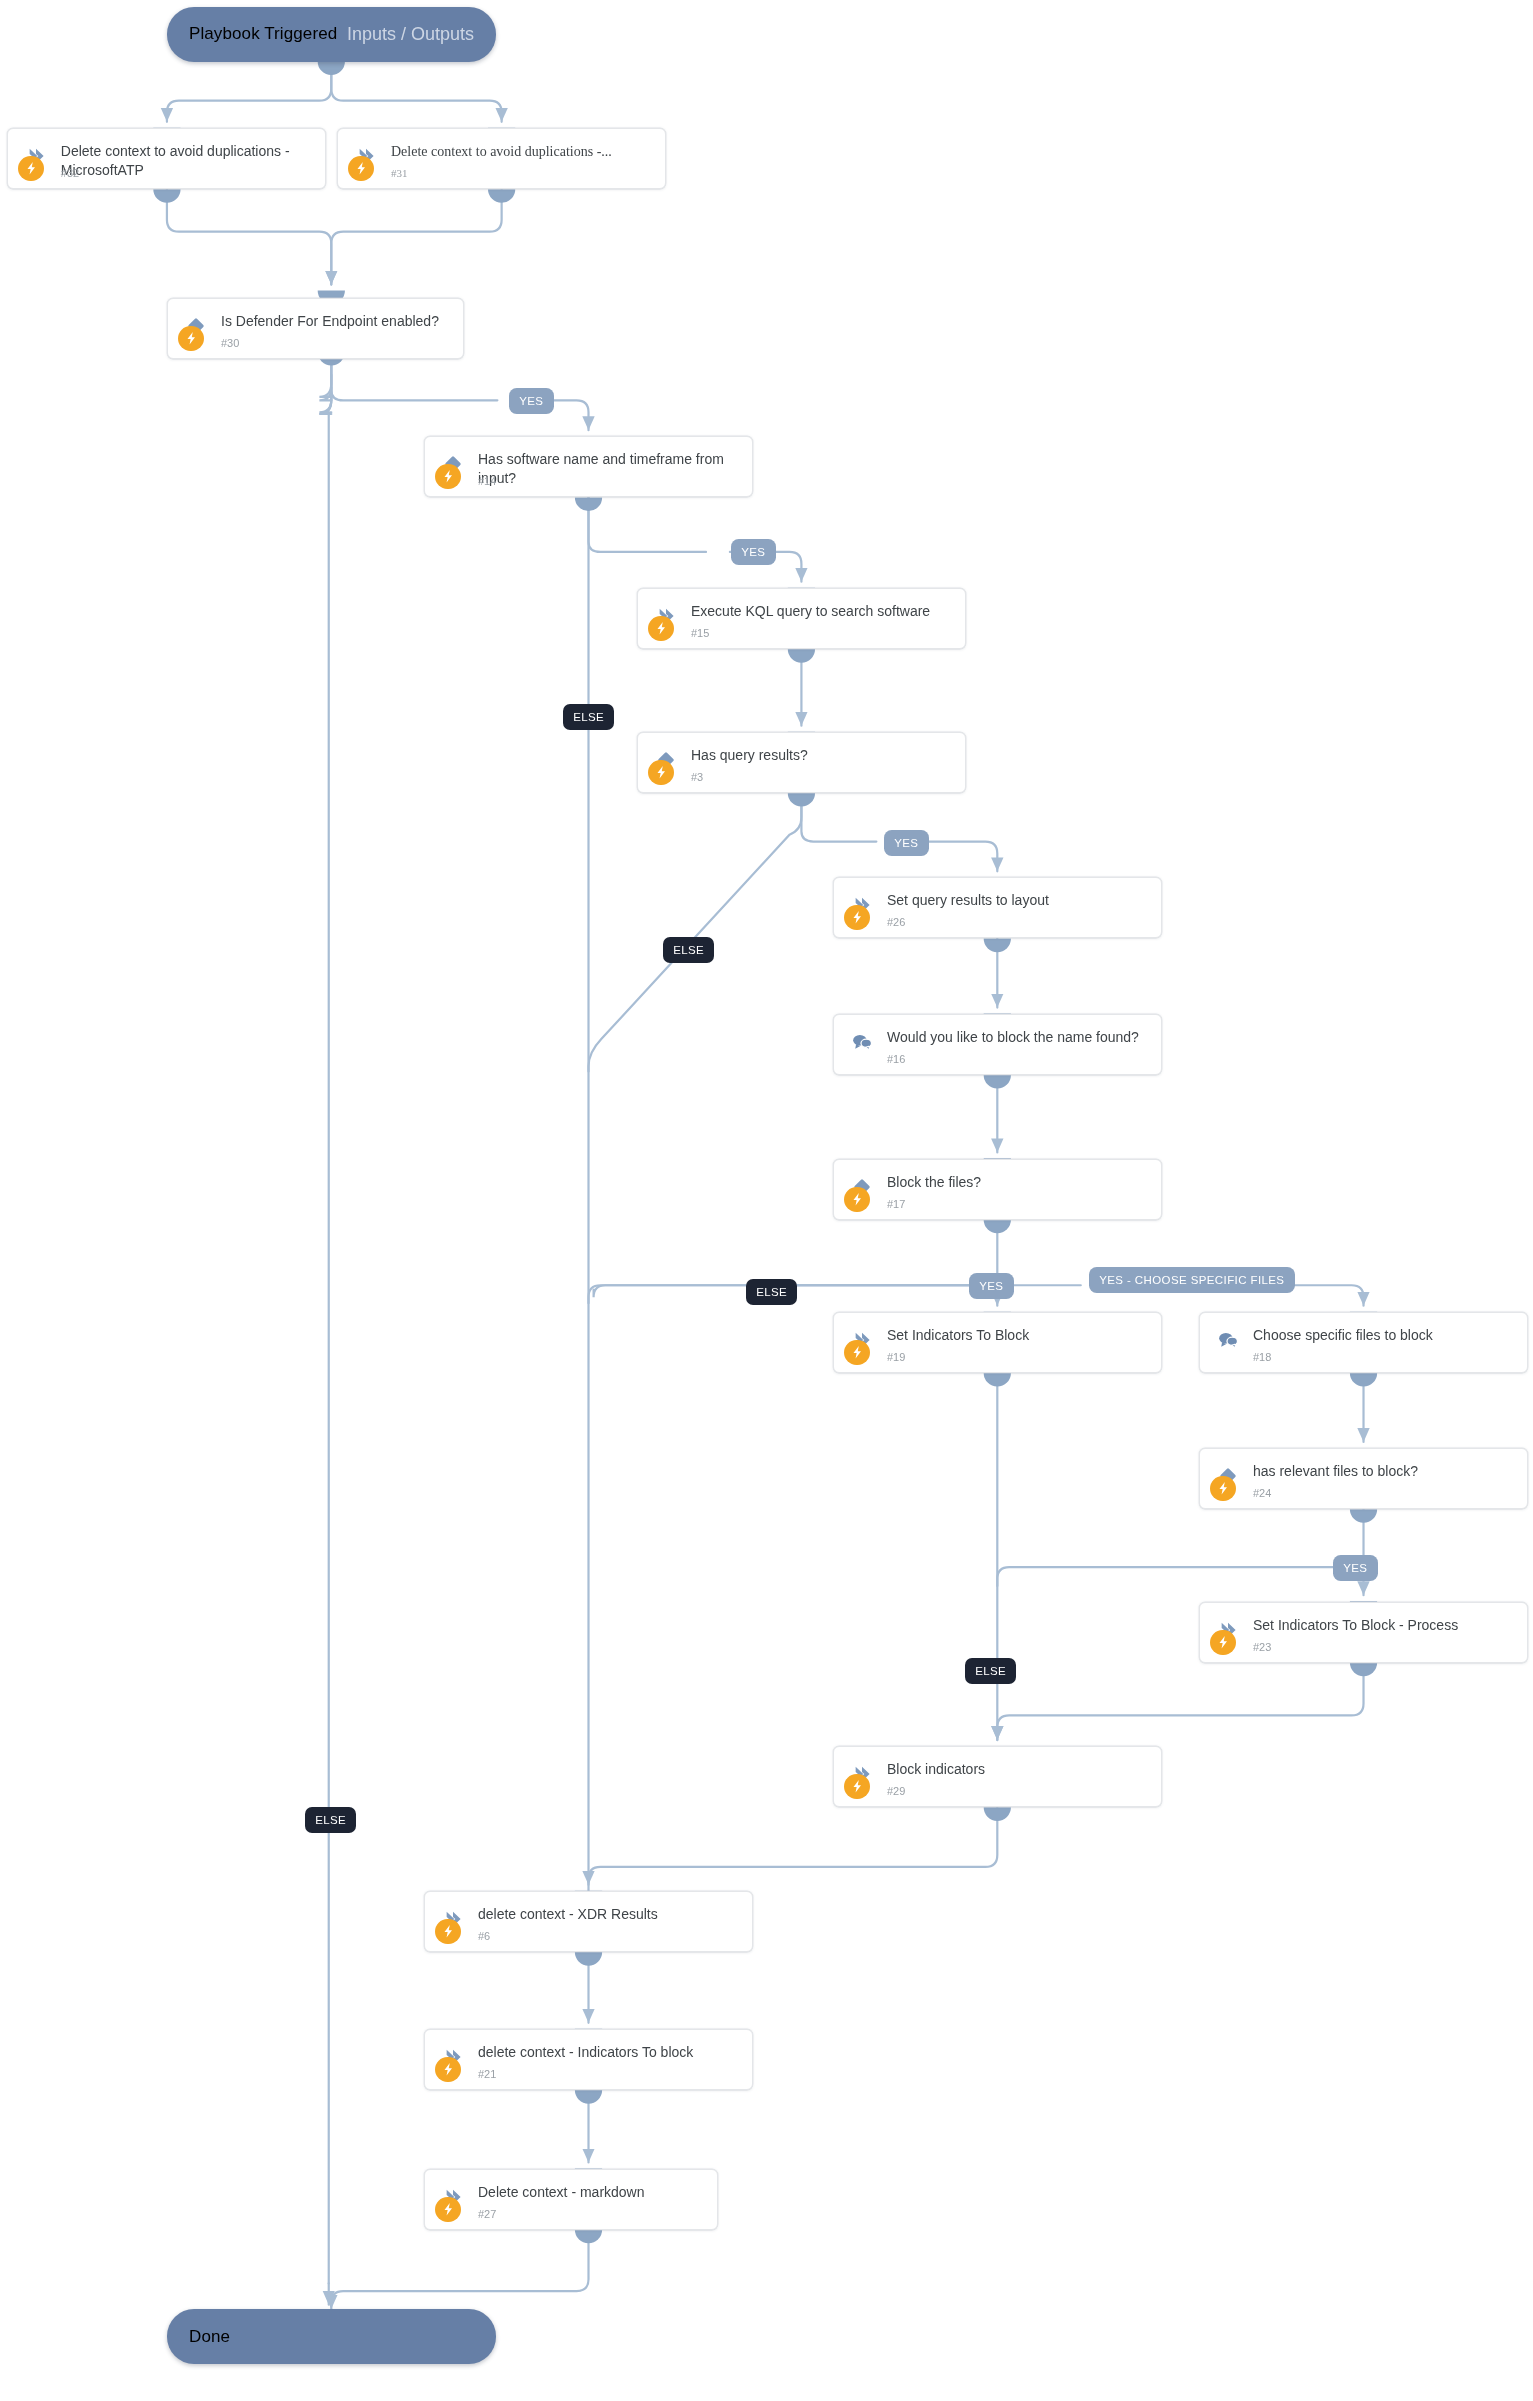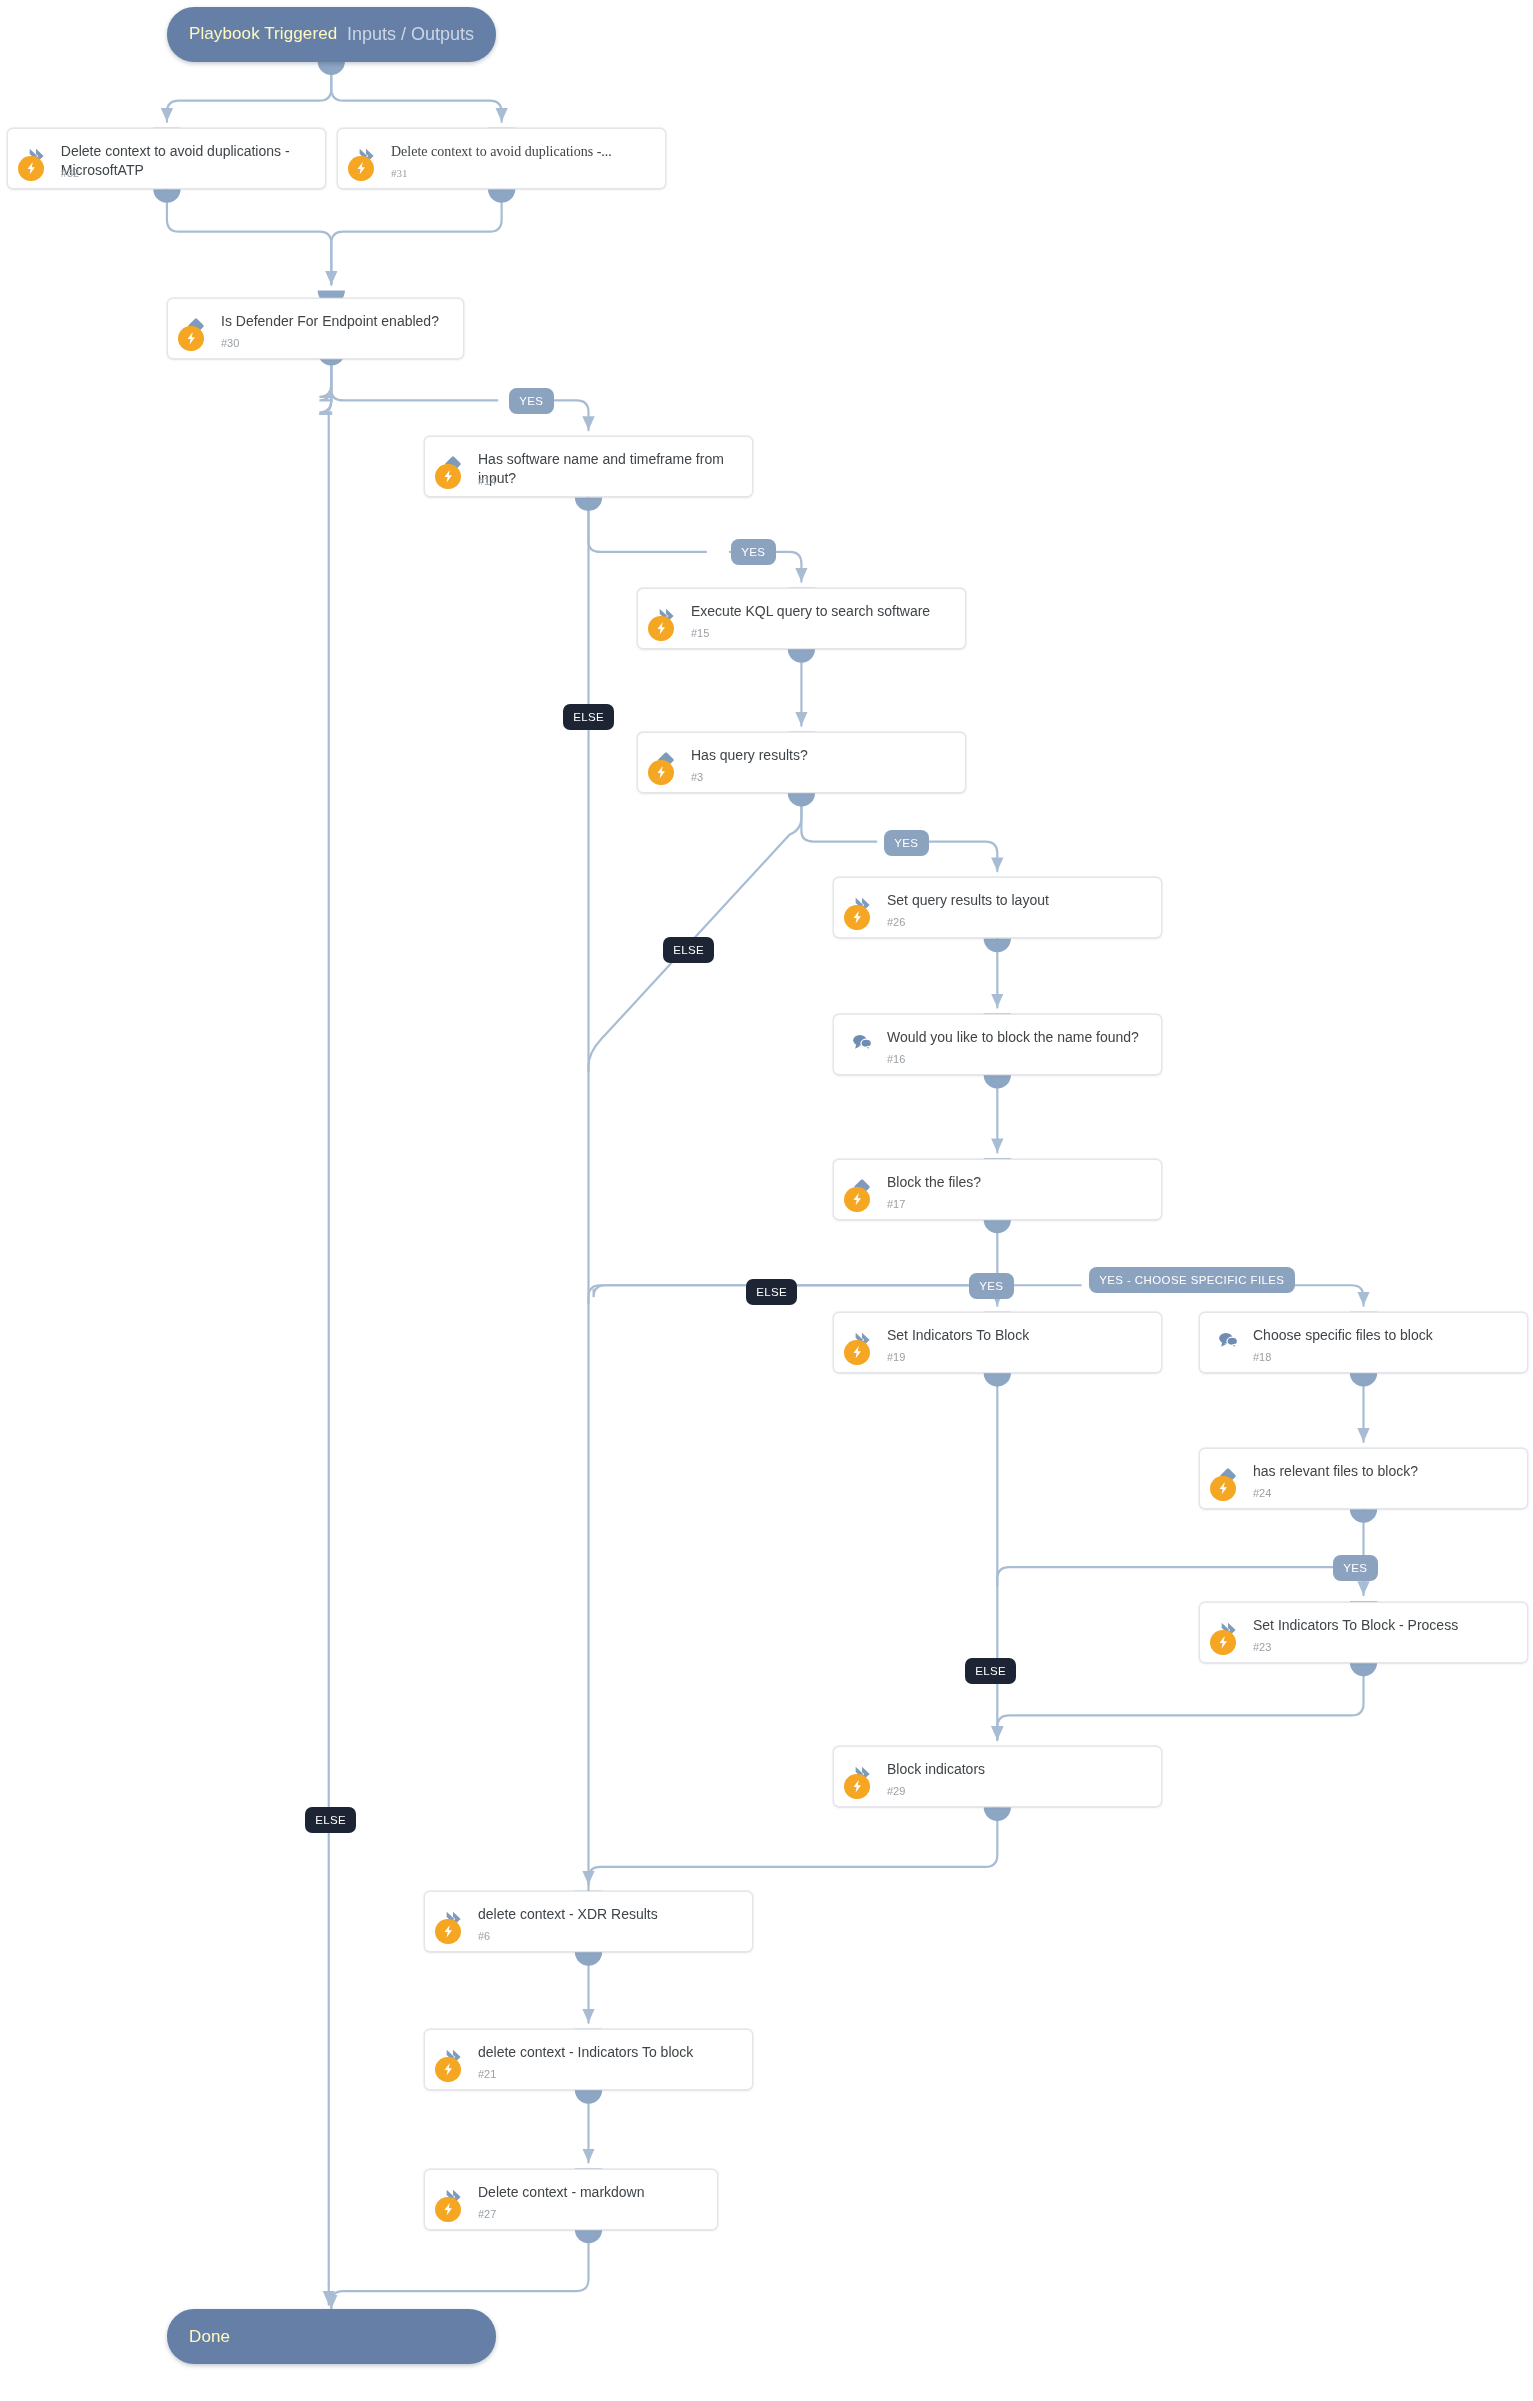--- a/index.html
+++ b/index.html
@@ -33,21 +33,21 @@
     position: absolute;
     height: 55px;
     border-radius: 27px;
     background: #667fa6;
     box-shadow: 0 1.7px 4.3px rgba(60,70,90,0.30);
     display: flex;
     align-items: center;
     padding: 0 22px;
   }
   .pill .pill-title {
-    color: #fef9c3;
+    color: #000000;
     font-size: 17px;
     letter-spacing: 0.1px;
     white-space: nowrap;
   }
   .pill .pill-sub {
     color: #cdd6e4;
     font-size: 18px;
     margin-left: auto;
     white-space: nowrap;
   }

